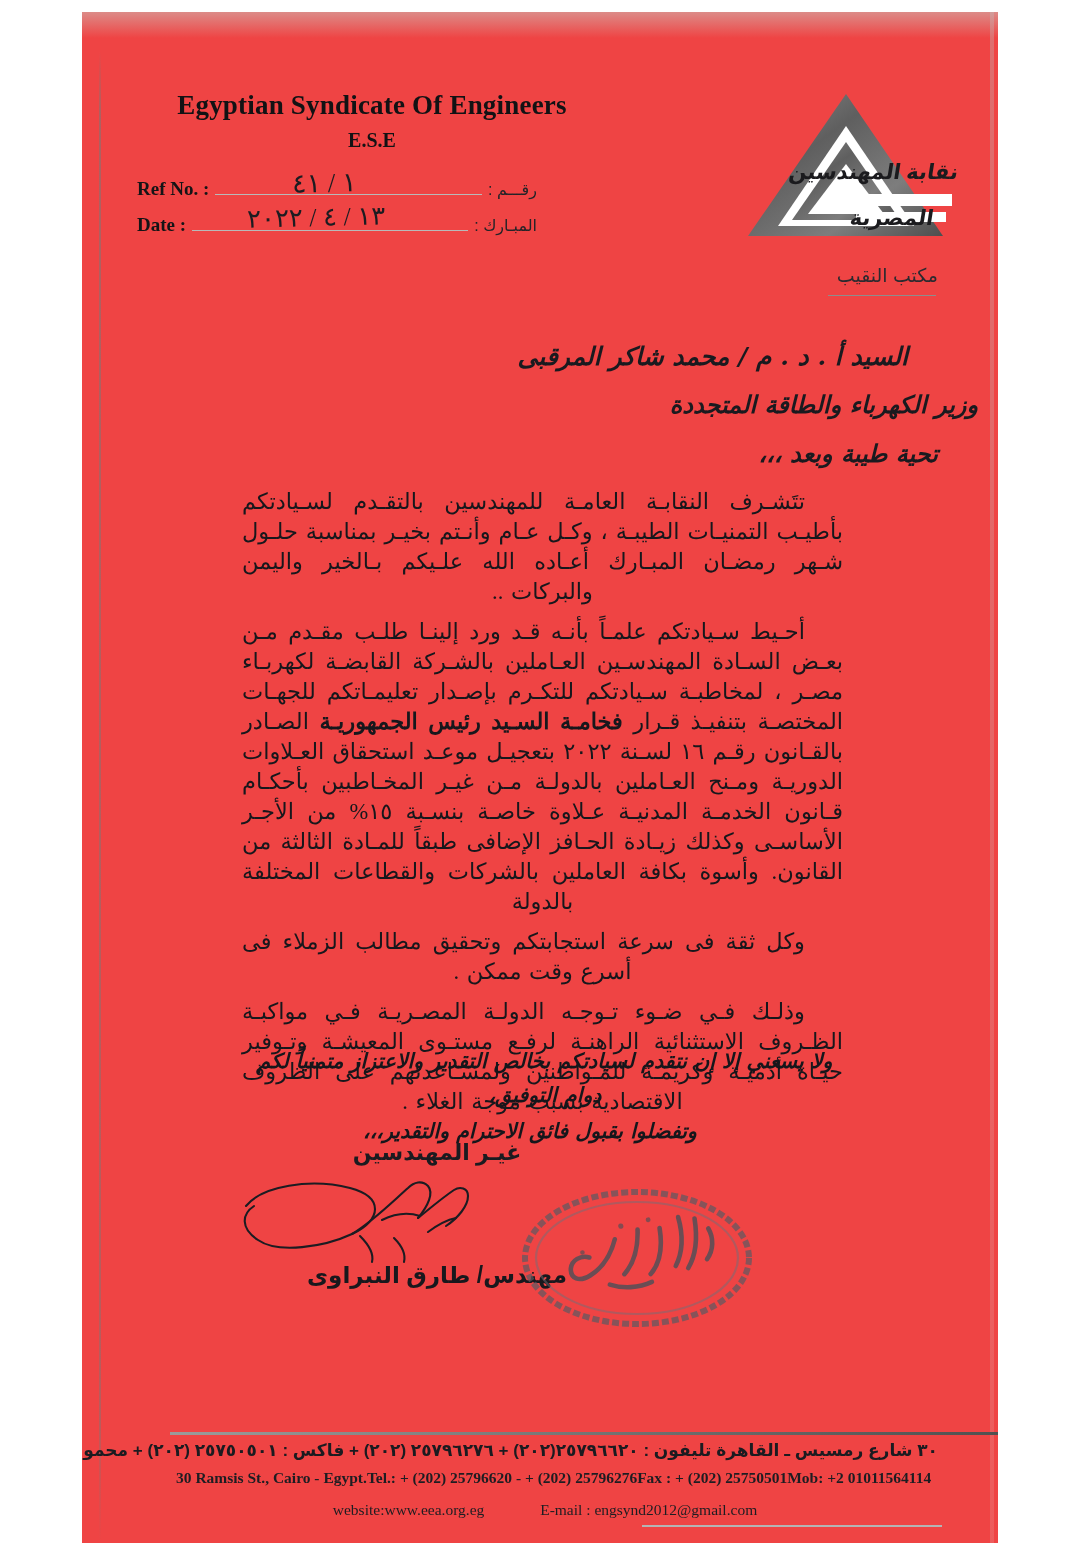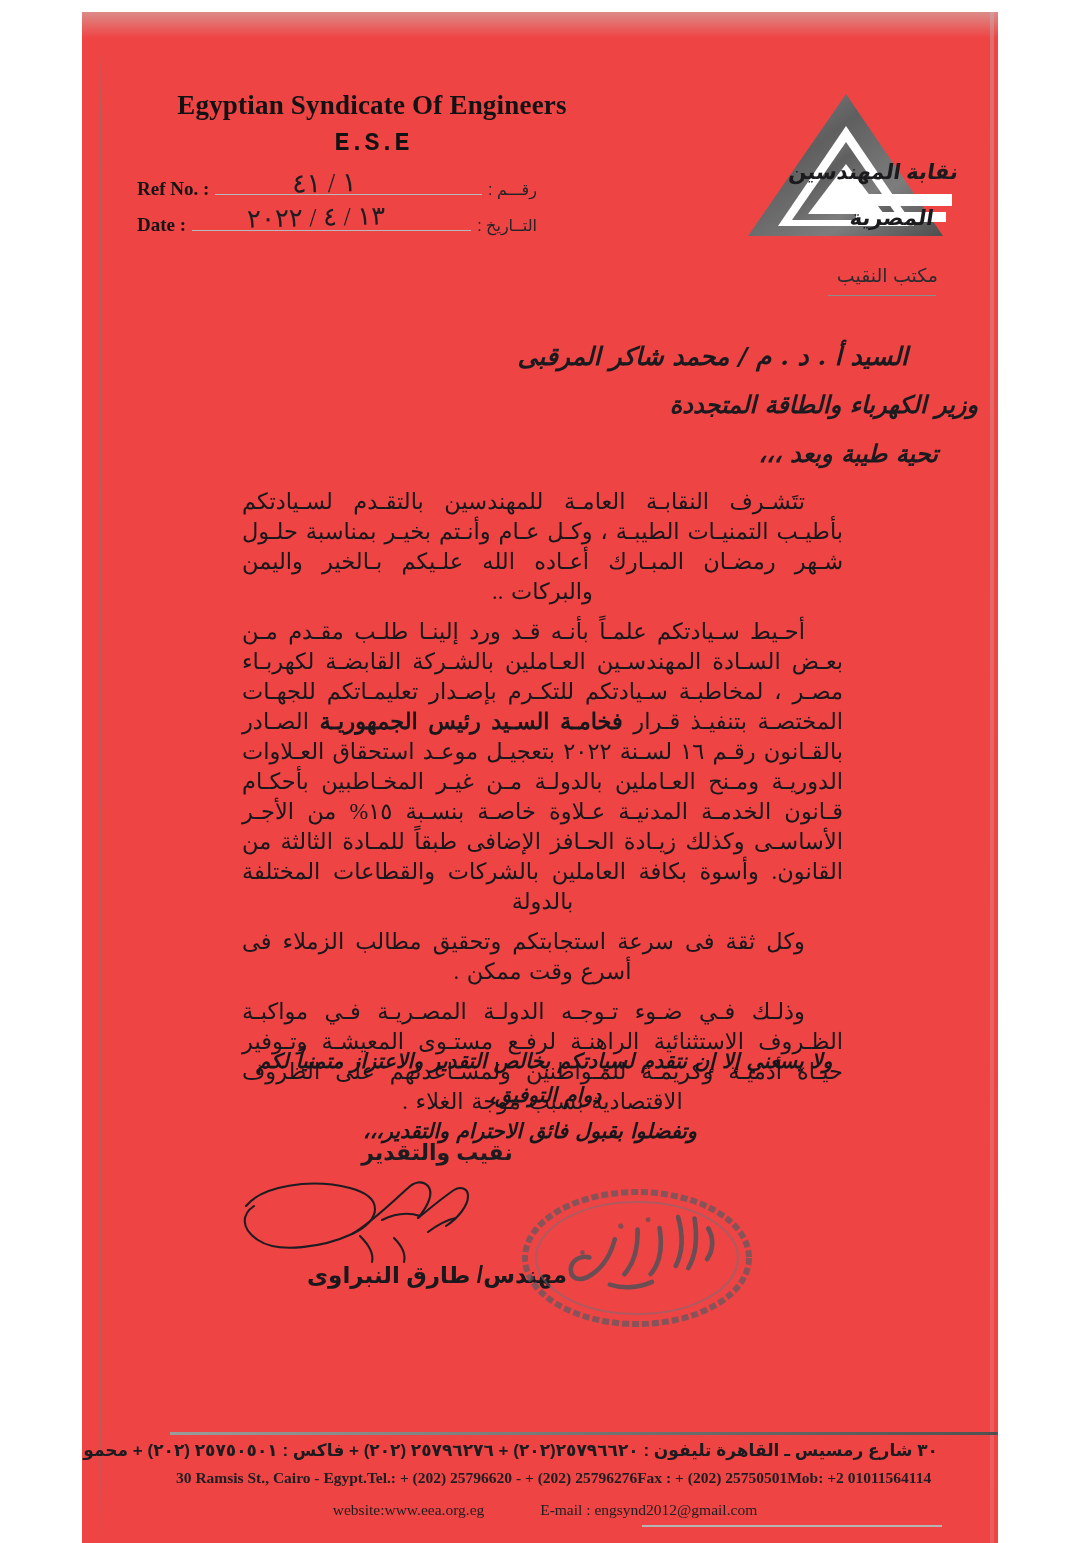--- a/index.html
+++ b/index.html
@@ -53,23 +53,23 @@
   }
   .org-title {
     font-family: "Liberation Serif", "DejaVu Serif", serif;
     font-weight: bold;
     font-size: 27px;
     letter-spacing: .2px;
     white-space: nowrap;
     color: #121214;
   }
   .org-abbr {
-    font-family: Liberation Mono, monospace;
-    font-weight: bold;
-    font-size: 25px;
+    font-family: Liberation Serif, serif;
+    font-weight: bold;
+    font-size: 20px;
     margin-top: 8px;
     color: #121214;
   }
 
   .ref-row, .date-row {
     position: absolute;
     left: 55px;
     width: 400px;
     height: 30px;
     direction: ltr;
@@ -324,21 +324,21 @@
   <div class="ref-row">
     <span class="field-label-en">Ref No. :</span>
     <span class="dotline"></span>
     <span class="field-label-ar">رقـــم :</span>
   </div>
   <div class="hand hand-ref">١ / ٤١</div>
 
   <div class="date-row">
     <span class="field-label-en">Date :</span>
     <span class="dotline"></span>
-    <span class="field-label-ar">التــاريخ :</span>
+    <span class="field-label-ar">المبـارك :</span>
   </div>
   <div class="hand hand-date">١٣ / ٤ / ٢٠٢٢</div>
 
   <div class="logo">
     <svg width="220" height="160" viewBox="0 0 220 160">
       <defs>
         <linearGradient id="gmetal" x1="0" y1="0" x2="1" y2="1">
           <stop offset="0%" stop-color="#8b8b8b"></stop>
           <stop offset="35%" stop-color="#5f5f5f"></stop>
           <stop offset="70%" stop-color="#7d7d7d"></stop>
@@ -375,21 +375,21 @@
     <p class="para">وكل ثقة فى سرعة استجابتكم وتحقيق مطالب الزملاء فى أسرع وقت ممكن .</p>
     <p class="para">وذلـك فـي ضـوء تـوجـه الدولـة المصـريـة فـي مواكبـة الظـروف الاستثنائية الراهنـة لرفـع مستـوى المعيشـة وتـوفير حيـاة أدميـة وكريمـة للمـواطنين ولمسـاعدتهم على الظروف الاقتصادية بسبب موجة الغلاء .</p>
   </div>
 
   <div class="closing">
     <div class="closing-line closing-1">ولا يسعني إلا إن نتقدم لسيادتكم بخالص التقدير والاعتزاز متمنياً لكم دوام التوفيق،</div>
     <div class="closing-line closing-2">وتفضلوا بقبول فائق الاحترام والتقدير،،،</div>
   </div>
 
   <div class="sig-block">
-    <div class="sig-title">نقيب والتقدير</div>
+    <div class="sig-title">غيـر المهندسين</div>
     <div class="sig-name">مهندس/ طارق النبراوى</div>
   </div>
 
   <svg class="signature-mark" viewBox="0 0 290 120">
     <g fill="none" stroke="#1c1c22" stroke-width="2.1" stroke-linecap="round">
       <path d="M14 44 C30 24, 78 16, 118 26 C152 35, 150 58, 120 72 C92 85, 46 92, 26 78 C8 66, 10 52, 22 44"></path>
       <path d="M120 72 C140 60, 158 42, 176 26 C182 20, 190 18, 196 24 C202 31, 196 44, 186 56"></path>
       <path d="M150 58 C162 52, 176 50, 188 54"></path>
       <path d="M186 56 C196 48, 210 36, 222 28 C228 24, 236 26, 236 34 C236 44, 226 56, 214 64"></path>
       <path d="M196 70 C204 64, 214 58, 224 56"></path>

